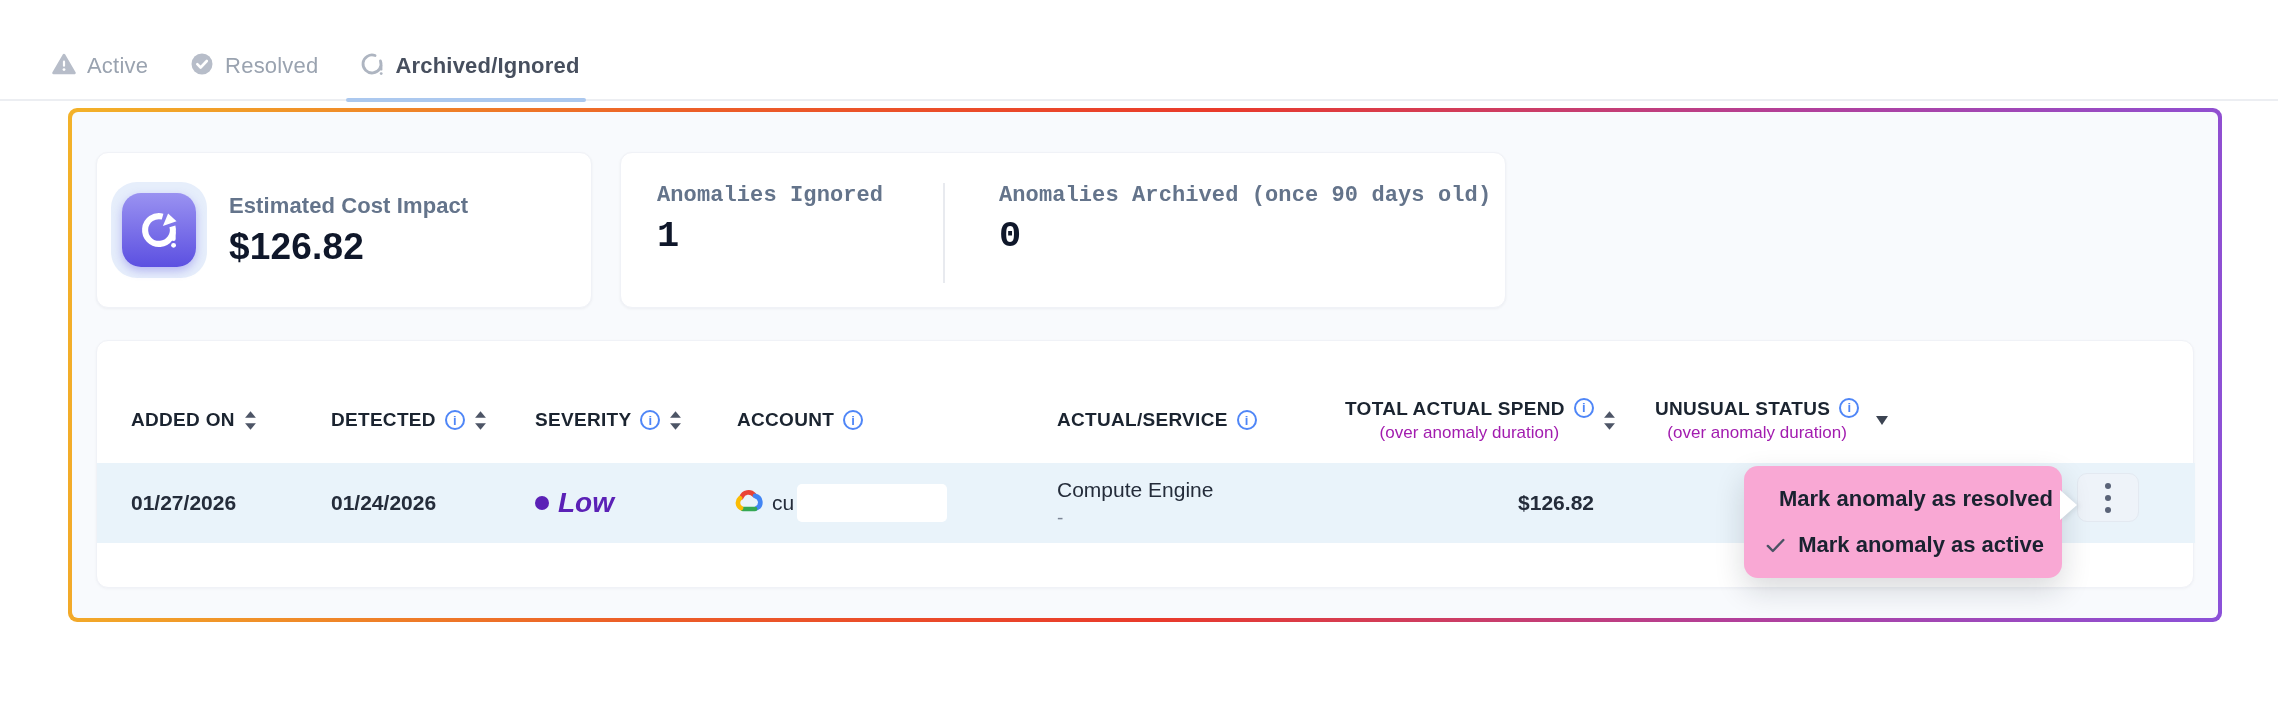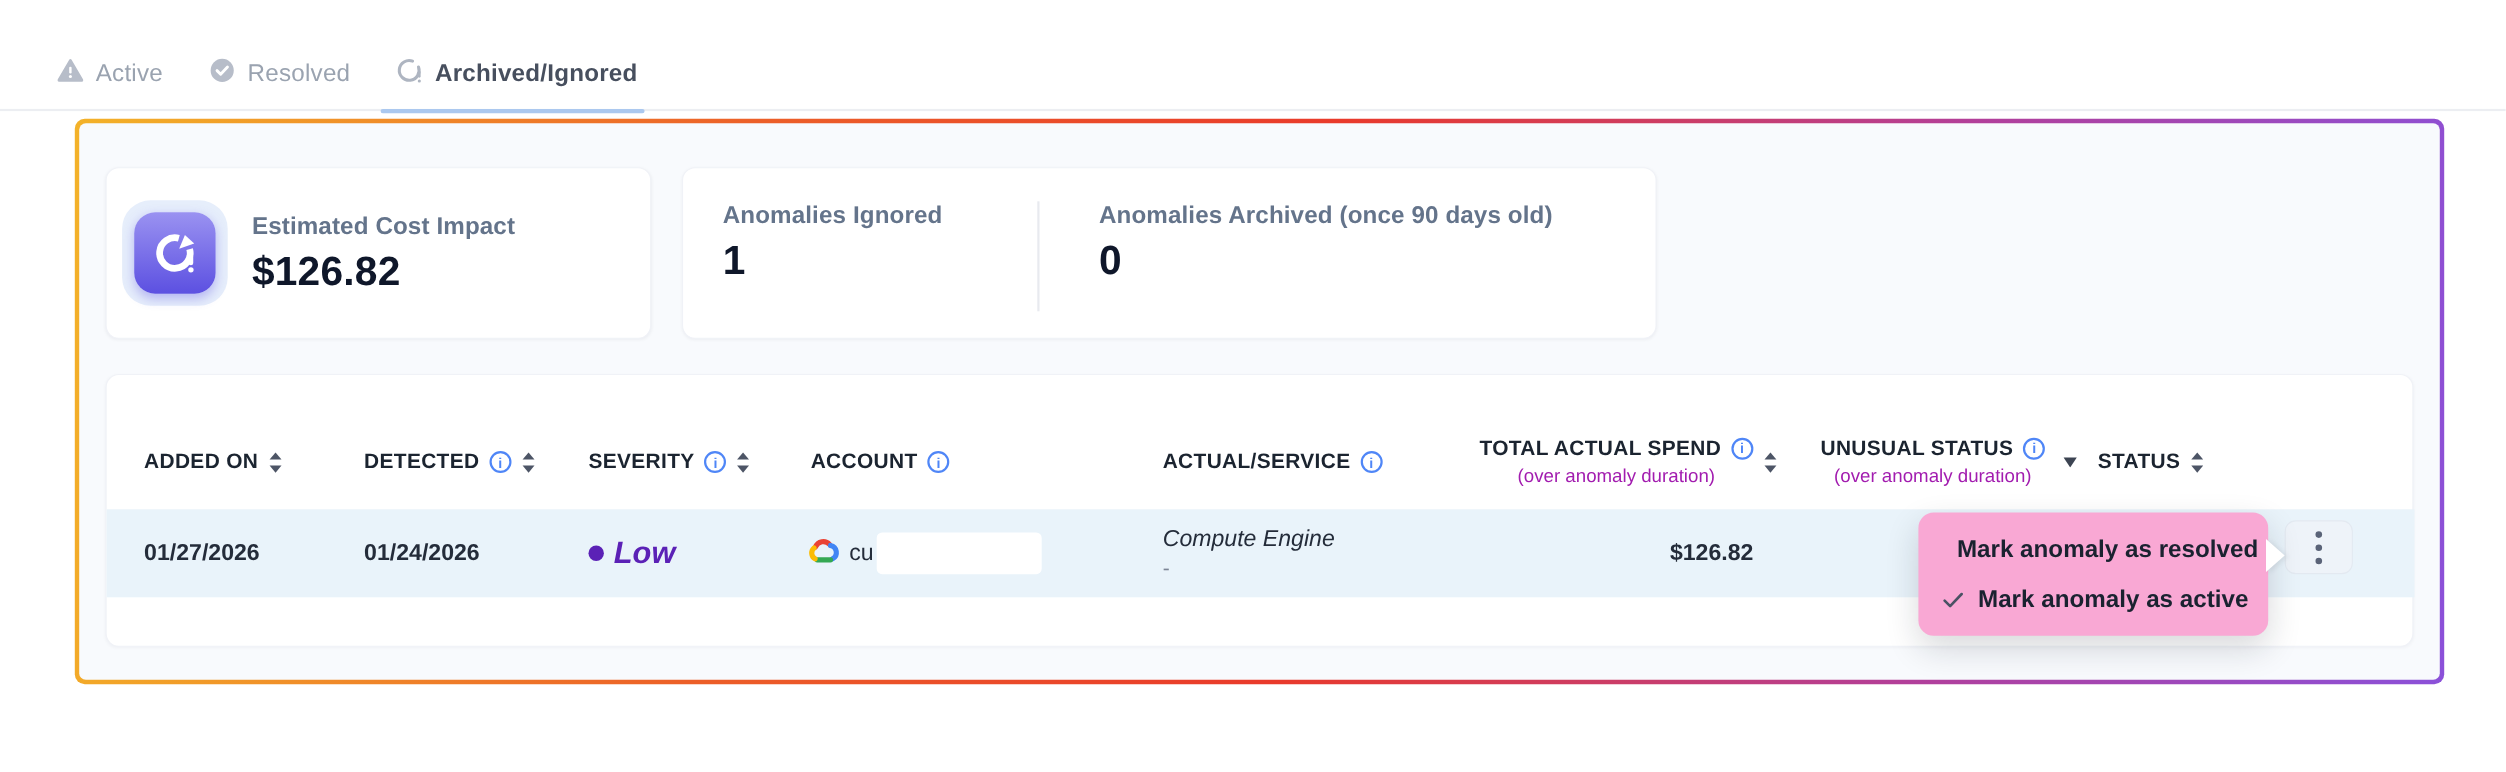--- a/index.html
+++ b/index.html
@@ -30,21 +30,21 @@
   .impact-badge-outer { margin-left:14px; width:96px; height:96px; border-radius:26px;
           background:#e6eefb; display:flex; align-items:center; justify-content:center; }
   .impact-badge { width:74px; height:74px; border-radius:19px;
           background:linear-gradient(180deg,#9a92f1 0%,#5c50e1 100%);
           display:flex; align-items:center; justify-content:center;
           box-shadow:0 4px 10px rgba(92,80,225,.35); }
   .impact-text { margin-left:22px; }
   .stat-label { font-size:22px; font-weight:700; color:#64748b; letter-spacing:.1px; }
   .stat-value { margin-top:7px; font-size:37px; font-weight:700; color:#0f172a; letter-spacing:.2px; }
 
-  .card-counts { left:548px; top:40px; width:886px; height:156px; }
+  .card-counts { left:548px; top:40px; width:886px; height:156px;font-family:Liberation Mono, monospace; }
   .count-a { position:absolute; left:36px; top:30px; }
   .count-divider { position:absolute; left:322px; top:30px; width:2px; height:100px; background:#e8eaef; }
   .count-b { position:absolute; left:378px; top:30px; }
 
   
   .table-card { position:absolute; left:24px; top:228px; width:2098px; height:248px;
           background:#fff; border:1px solid #f0f2f7; border-radius:12px;
           box-shadow:0 1px 3px rgba(16,24,40,.04); }
 
   .th { position:absolute; display:flex; align-items:center; gap:9px; white-space:nowrap; }
@@ -79,21 +79,21 @@
   .cell-account  { left:636px; gap:9px; }
   .cell-product  { left:960px; }
   .cell-total    { left:1262px; width:235px; justify-content:flex-end; }
   .cell-date { font-size:21px; font-weight:600; color:#242c3a; }
   .sev-dot { width:14px; height:14px; border-radius:50%; background:#5b21b6; }
   .sev-label { font-size:28px; font-weight:700; color:#5b21b6;font-style:italic; }
   .account-name { font-size:21px; font-weight:500; color:#242c3a; }
   .redaction { position:absolute; left:700px; top:21px; width:150px; height:38px;
           background:#ffffff; border-radius:5px; }
   .product-lines { display:flex; flex-direction:column; justify-content:center; gap:5px; }
-  .product-main { font-size:21px; font-weight:500; color:#242c3a;font-style:italic; }
+  .product-main { font-size:21px; font-weight:500; color:#242c3a; }
   .product-sub { font-size:19px; font-weight:500; color:#7c8595; }
   .amount { font-size:21px; font-weight:600; color:#242c3a; }
 
   
   .kebab-btn { position:absolute; left:2077px; top:473px; width:62px; height:49px;
           border-radius:10px; background:#eef3f9; border:1px solid #e3e9f1;
           display:flex; align-items:center; justify-content:center; cursor:pointer; }
   .kebab-dots { display:flex; flex-direction:column; gap:6px; }
   .kebab-dots i { width:6px; height:6px; border-radius:50%; background:#5a6378; }
 
@@ -237,27 +237,20 @@
               <span class="th-label">UNUSUAL STATUS</span>
               <span class="info-icon"></span>
             </div>
             <div class="th-sub">(over anomaly duration)</div>
           </div>
           <svg class="sort-desc-icon" width="14" height="10" viewBox="0 0 14 10">
               <path d="M7 10 L13 1 H1 Z" fill="#3c4452"></path>
             </svg>
         </div>
 
-        <div class="th th-status">
-          <span class="th-label">STATUS</span>
-          <svg class="sort-icon" width="13" height="19" viewBox="0 0 12 17">
-              <path d="M6 0 L11 6 H1 Z" fill="#4d5566"></path>
-              <path d="M6 17 L11 11 H1 Z" fill="#4d5566"></path>
-            </svg>
-        </div>
 
         <div class="trow">
           <div class="cell cell-added">
             <span class="cell-date">01/27/2026</span>
           </div>
           <div class="cell cell-detected">
             <span class="cell-date">01/24/2026</span>
           </div>
           <div class="cell cell-severity">
             <span class="sev-dot"></span>

